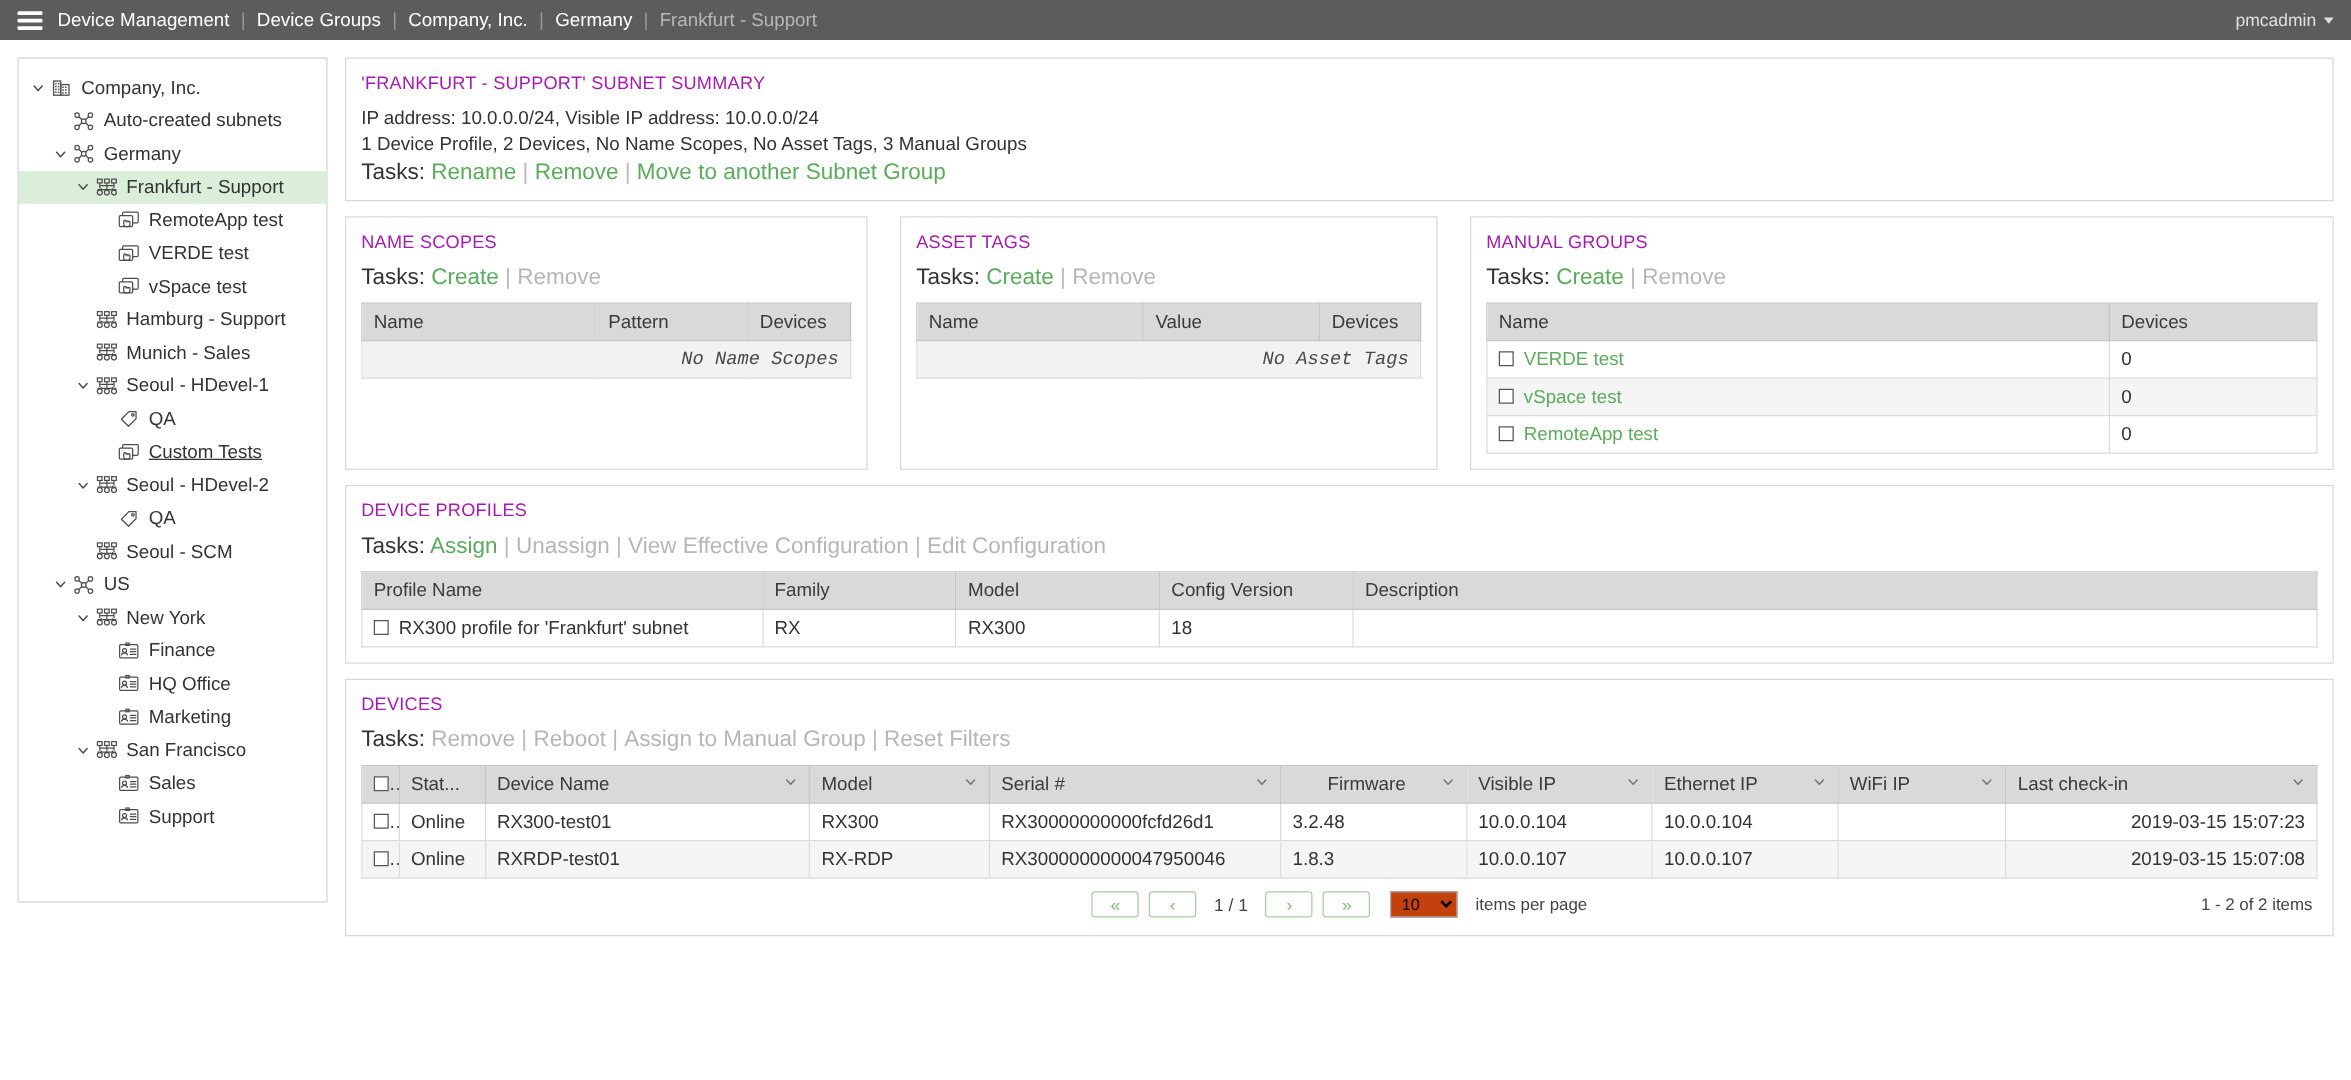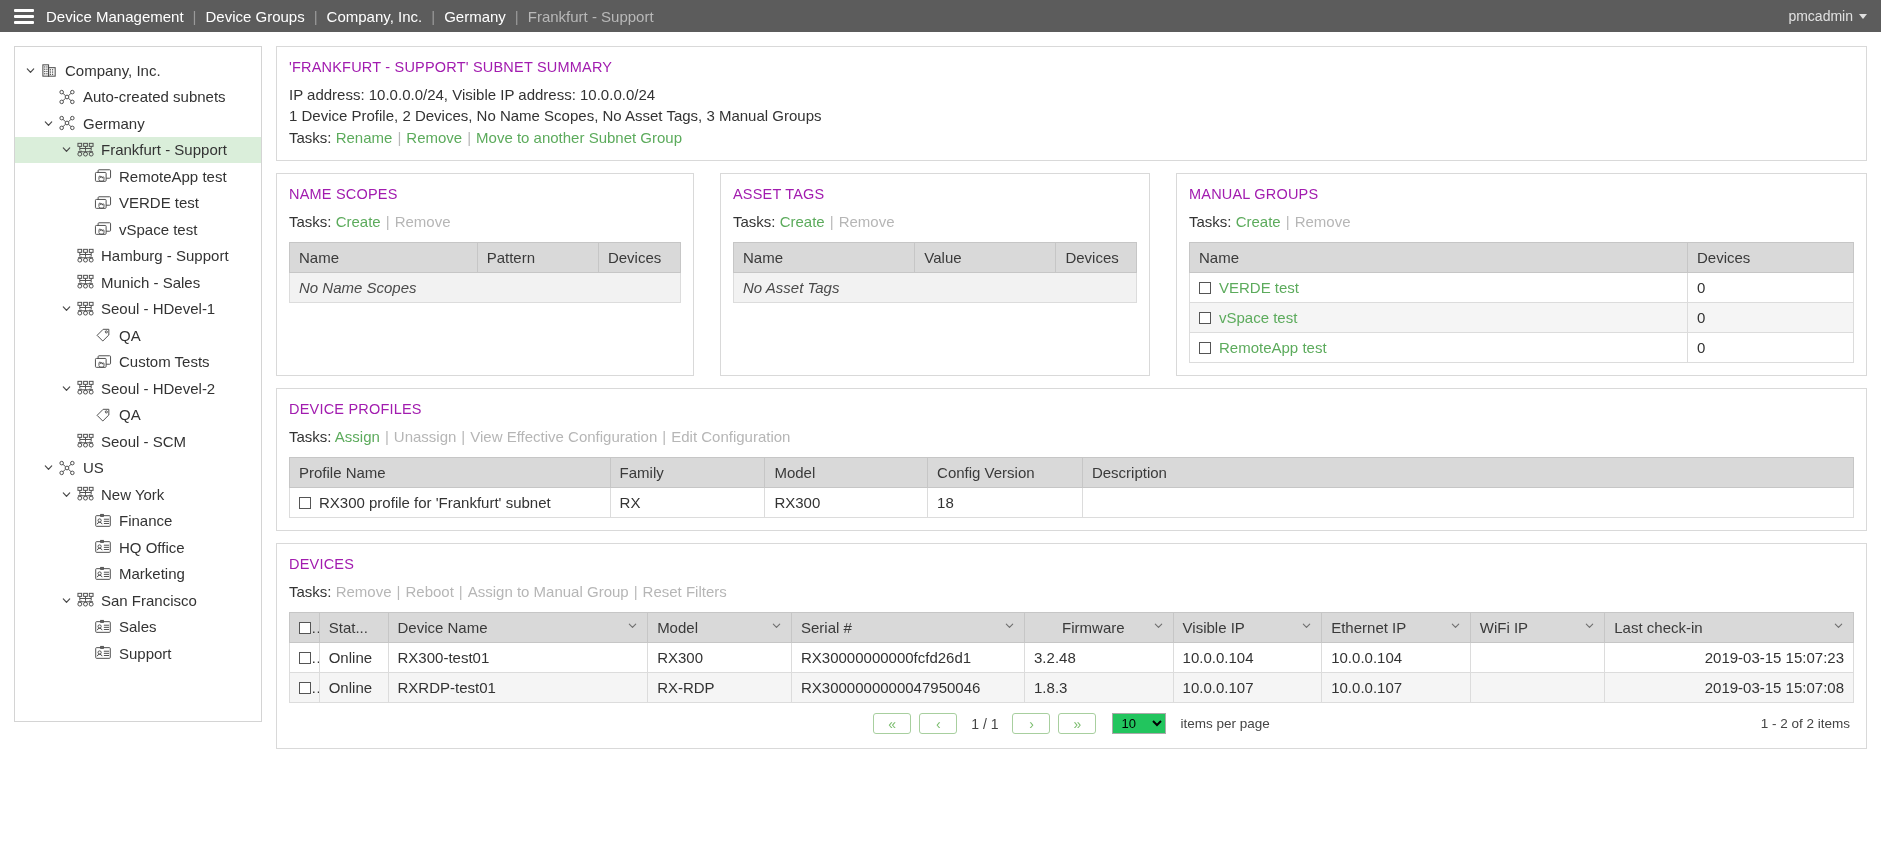--- a/index.html
+++ b/index.html
@@ -84,21 +84,21 @@
     background: #ffffff;
     padding: 12px 12px 12px 12px;
   }
   .card-title {
     color: #a21caf;
     font-size: 14.5px;
     letter-spacing: .2px;
     margin-bottom: 9px;
   }
   .sumline { font-size: 15px; color: #333; line-height: 21px; }
-  .tasks { font-size: 15px; line-height: 21px; margin-top: 1px; }
+  .tasks { font-size: 18px; line-height: 21px; margin-top: 1px; }
   .tasks b { font-weight: normal; color:#333; }
   .lnk { color: #5cab5c; text-decoration: none; cursor: pointer; }
   .lnk.disabled { color: #b6b6b6; cursor: default; }
   .pipe { color: #b9b9b9; padding: 0 5px; }
 
   
   .trio { display: flex; gap: 26px; }
   .trio > .card { flex: 1 1 0; min-width: 0; }
   .trio > .card.ns { flex: 0 0 418px; }
   .trio > .card.at { flex: 0 0 430px; }
@@ -123,21 +123,21 @@
     border-top: none;
     padding: 6px 9px;
     font-size: 15px;
     height: 27px;
     white-space: nowrap;
     overflow: hidden;
     text-overflow: ellipsis;
   }
   table.grid tbody tr.even td { background: #ffffff; }
   table.grid tbody tr.odd td { background: #f5f5f5; }
-  td.empty-msg { text-align: left; font-style: italic; color: #4a4a4a; background: #f2f2f2 !important; height: 46px; }
+  td.empty-msg { text-align: right; font-style: italic; color: #4a4a4a; background: #f2f2f2 !important; height: 46px; font-family: Liberation Mono, monospace; }
 
   .cb {
     display: inline-block;
     width: 12px; height: 12px;
     border: 1px solid #555;
     background: #fff;
     vertical-align: -1px;
     margin-right: 8px;
     cursor: pointer;
   }
@@ -153,21 +153,21 @@
   .pgbtn {
     border: 1px solid #a8cf9f;
     background: #ffffff;
     color: #7bbd6e;
     width: 38px; height: 21px;
     display: inline-flex; align-items: center; justify-content: center;
     border-radius: 3px; cursor: pointer; font-size: 14px; line-height: 1;
   }
   .pgpos { padding: 0 6px; font-size: 14px; }
   .pgsel {
-    border: 1px solid #aaa; background: #22c55e;
+    border: 1px solid #aaa; background: #c2410c;
     height: 21px; font-size: 13px; font-family: "Liberation Sans", sans-serif;
     padding: 0 2px 0 4px; margin-left: 8px; width: 54px;
   }
   .pgipp { margin-left: 6px; font-size: 13.5px; color:#444; }
   .pgcount { position: absolute; right: 4px; font-size: 13.5px; color:#444; }
 </style>
 </head>
 <body>
 
 <div class="topbar">
@@ -370,21 +370,21 @@
       <div class="tree-row" style="padding-left: 62px;">
         <span class="chev empty"></span>
         <span class="tico">
           <svg width="17" height="16" viewBox="0 0 18 18">
             <path d="M1.8 9.4 L8.6 2.6 h6.4 v6.4 L8.2 15.8 Z" fill="none" stroke="#4d4d4d" stroke-width="1.1" stroke-linejoin="round"></path>
             <circle cx="12.2" cy="5.5" r="1.2" fill="none" stroke="#4d4d4d" stroke-width="1.1"></circle>
           </svg>
         </span>
         <span class="tlabel">QA</span>
       </div>
-      <div class="tree-row" style="padding-left: 62px;">
+      <div class="tree-row" style="padding-left: 62px; text-decoration: underline;">
         <span class="chev empty"></span>
         <span class="tico">
           <svg width="18" height="16" viewBox="0 0 20 18">
             <rect x="4.5" y="2" width="14" height="9.5" rx="1" fill="none" stroke="#4d4d4d" stroke-width="1.1"></rect>
             <rect x="1.5" y="5" width="12" height="10" rx="1" fill="#ffffff" stroke="#4d4d4d" stroke-width="1.1"></rect>
             <path d="M5.5 12.5 v-2.4 a1 1 0 0 1 2 0 v.4 M7.5 10.6 a0.9 0.9 0 0 1 1.8 0 v.4 M9.3 10.9 a0.9 0.9 0 0 1 1.8 0 v2 a2 2 0 0 1 -2 2 h-1.6 a2.6 2.6 0 0 1 -2 -1.3" fill="none" stroke="#4d4d4d" stroke-width="1.1" stroke-linecap="round"></path>
           </svg>
         </span>
         <span class="tlabel">Custom Tests</span>
       </div>

